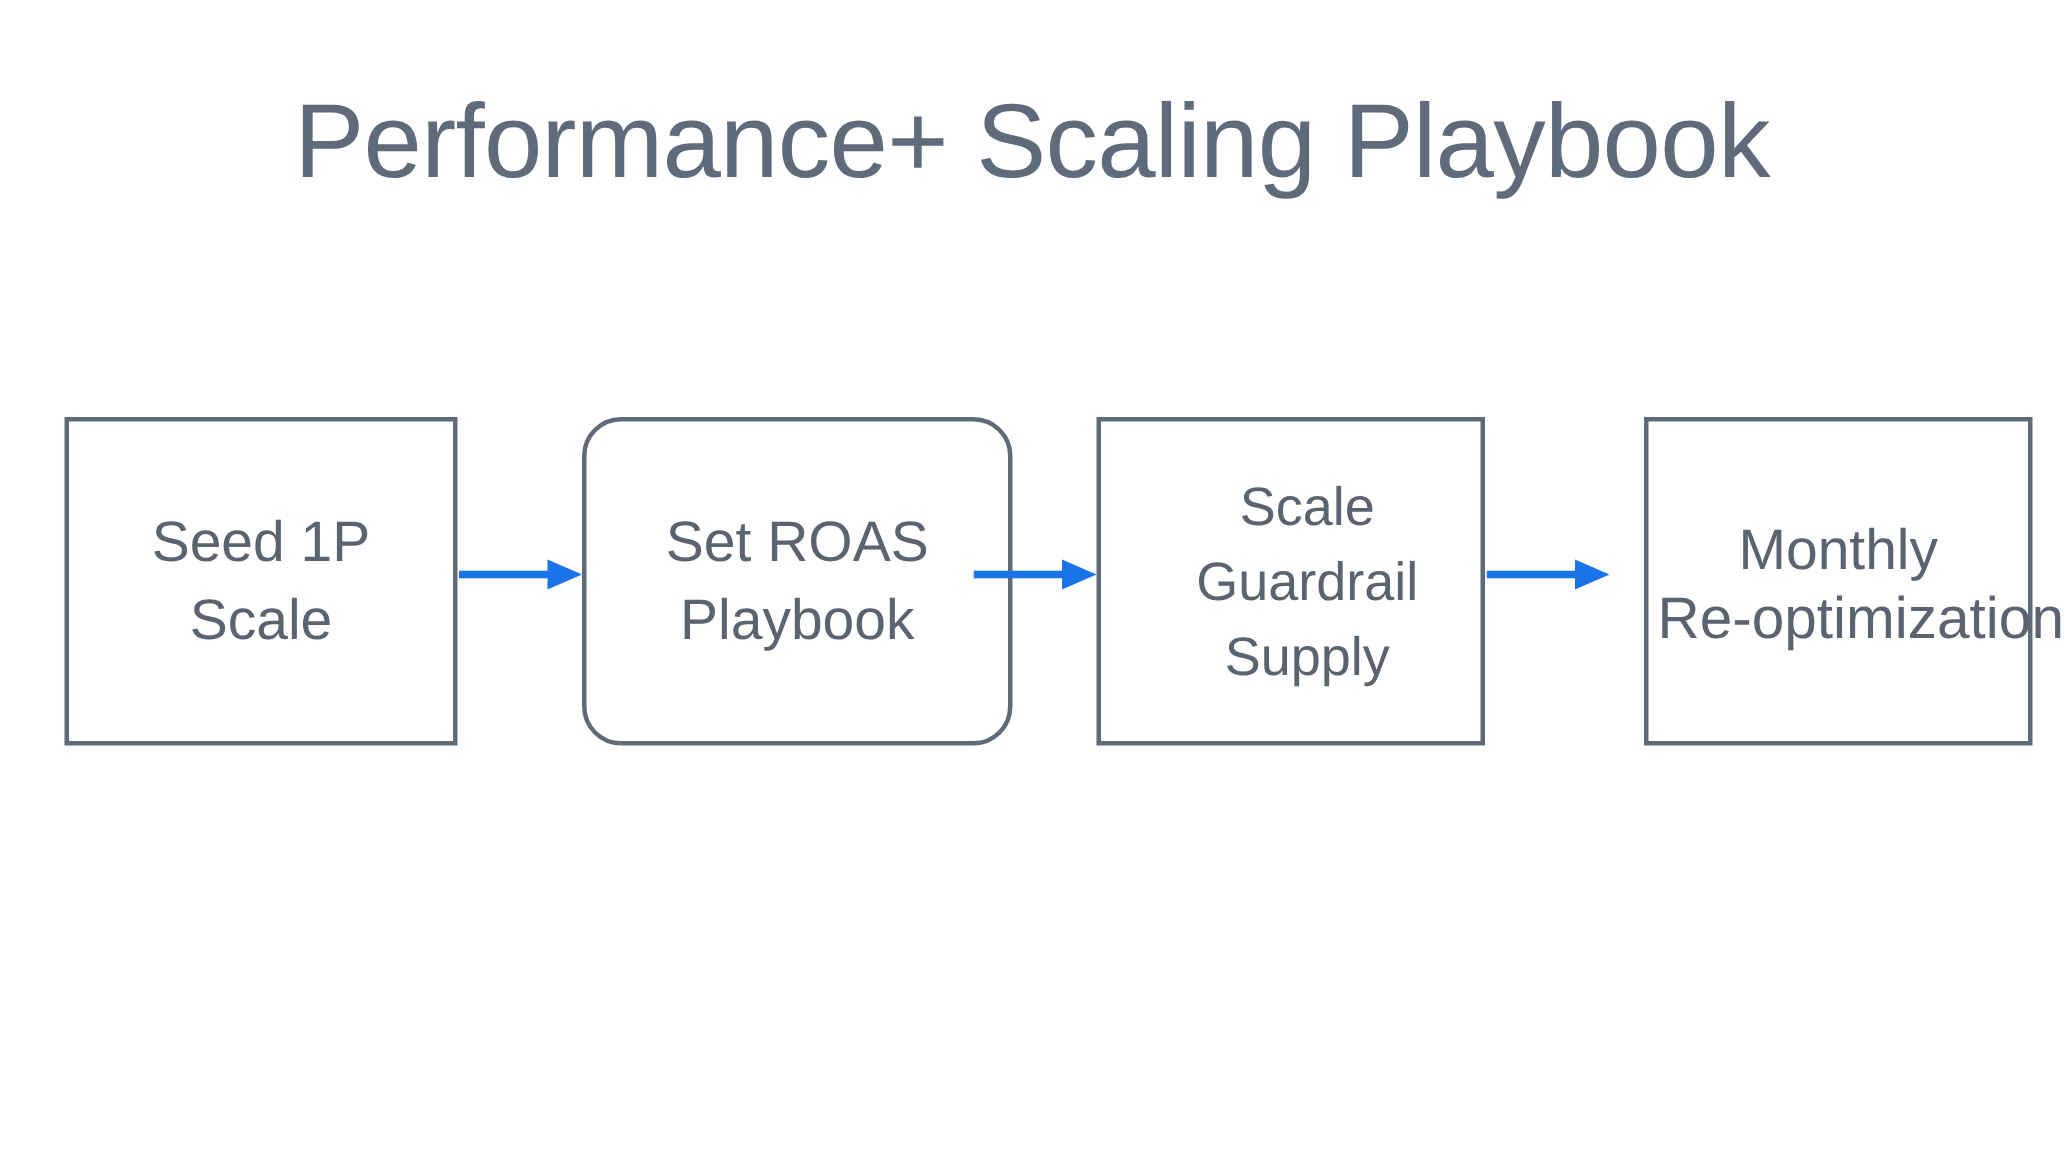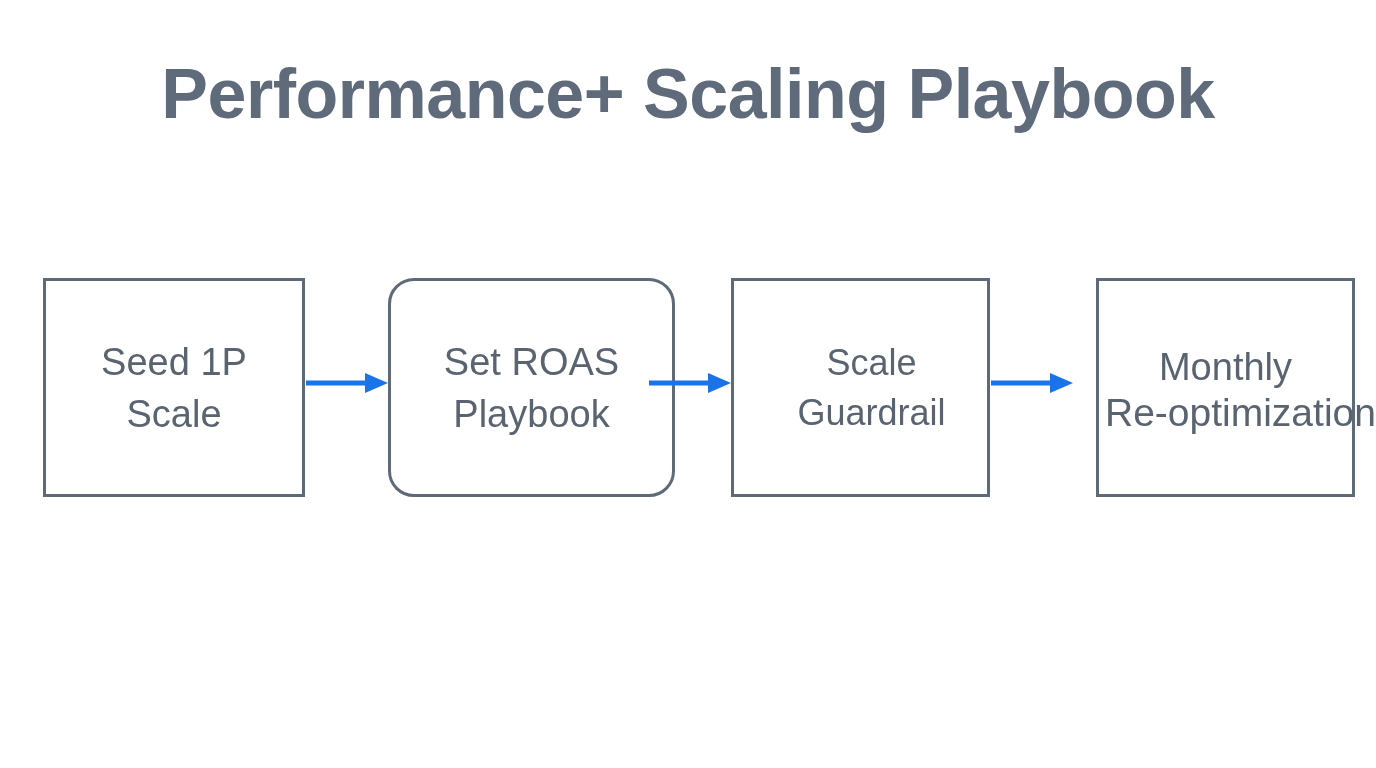--- a/index.html
+++ b/index.html
@@ -20,21 +20,21 @@
 
   
   #slide-title {
     position: absolute;
     left: 0;
     top: 52px;
     width: 1376px;
     text-align: center;
     font-size: 70px;
     line-height: 84px;
-    font-weight: 700;
+    font-weight: 400;
     color: #5f6b7a;
     letter-spacing: -0.5px;
     white-space: nowrap;
   }
 
   
   #flow {
     position: absolute;
     left: 0;
     top: 278px;
@@ -125,20 +125,21 @@
       <svg viewBox="0 0 82 26" preserveAspectRatio="none" aria-hidden="true">
         <rect x="0" y="10.5" width="62" height="5" fill="#1a73e8"></rect>
         <polygon points="59,3 82,13 59,23" fill="#1a73e8"></polygon>
       </svg>
     </div>
 
     <div class="node" id="node-3">
       <span class="node-label">
         <span class="line line-1">Scale</span>
         <span class="line line-2">Guardrail</span>
+        <span class="line line-3">Supply</span>
       </span>
     </div>
 
     <div class="arrow" id="arrow-3">
       <svg viewBox="0 0 82 26" preserveAspectRatio="none" aria-hidden="true">
         <rect x="0" y="10.5" width="62" height="5" fill="#1a73e8"></rect>
         <polygon points="59,3 82,13 59,23" fill="#1a73e8"></polygon>
       </svg>
     </div>
 

